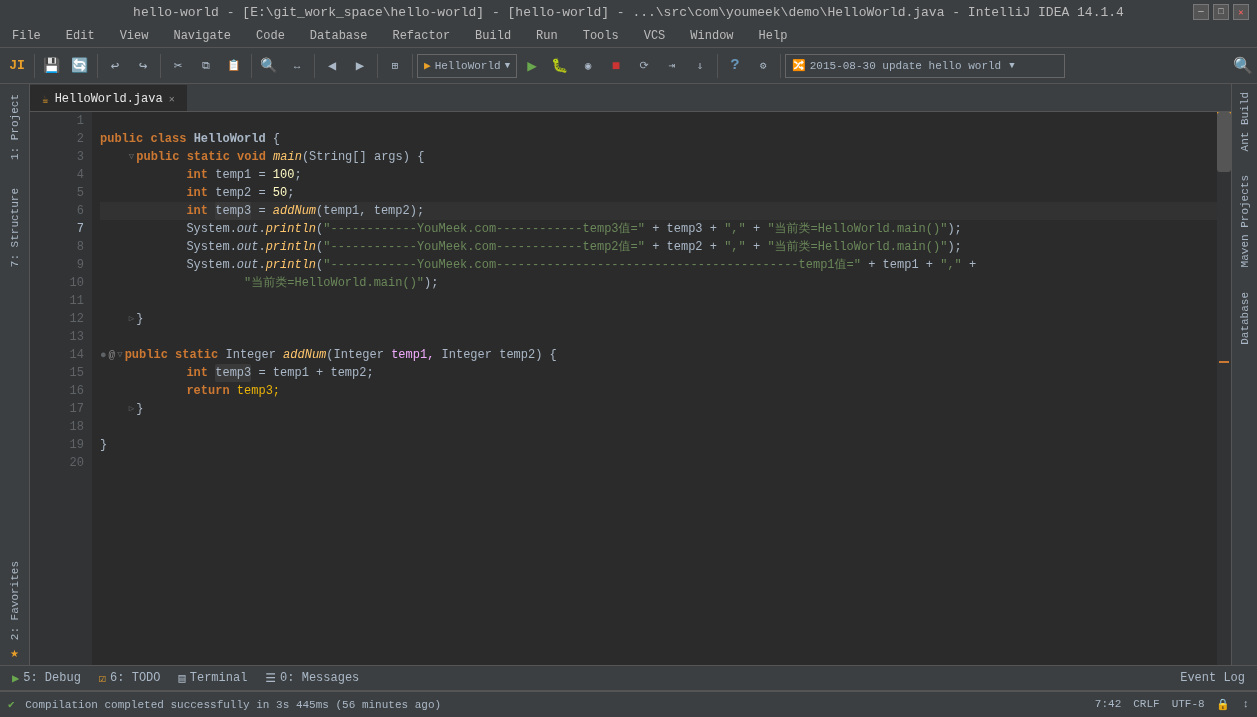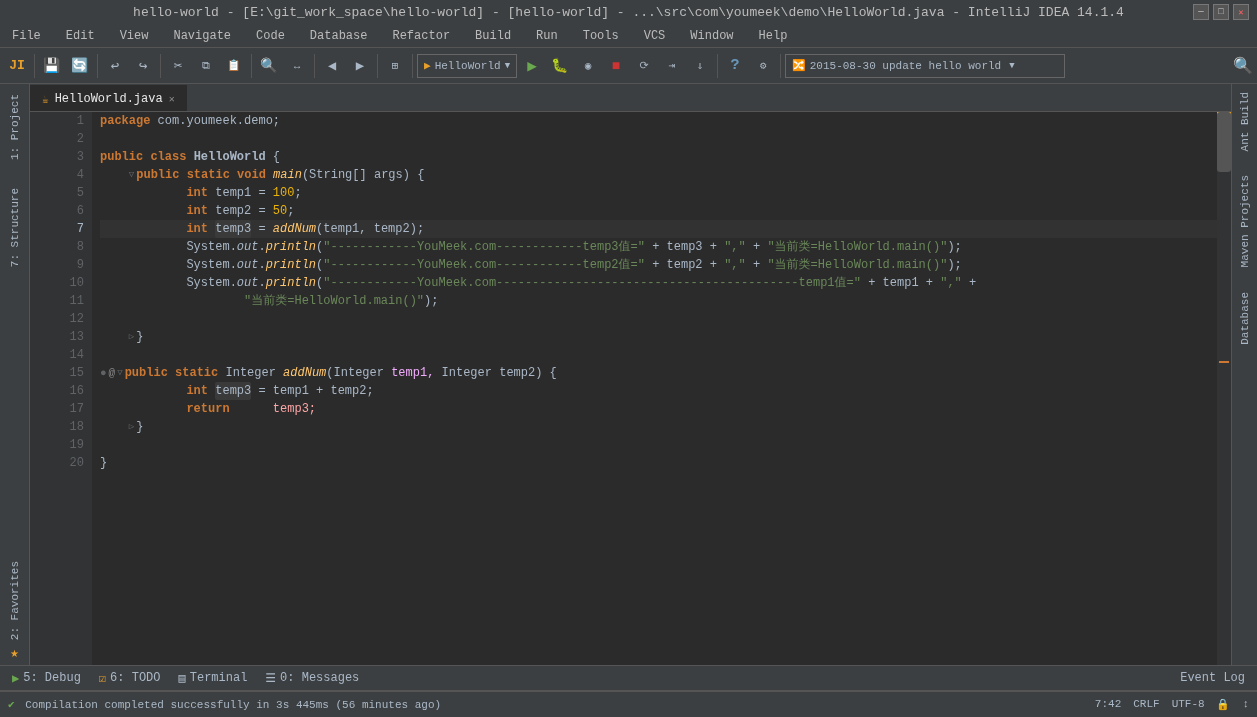--- a/index.html
+++ b/index.html
@@ -224,21 +224,21 @@
       display: flex;
       align-items: center;
     }
     .code-line.line7 { background: #313638; }
 
     
     .kw { color: #cc7832; font-weight: bold; } 
     .type { color: #a9b7c6; }
     .cls { color: #a9b7c6; font-weight: bold; }
     .str { color: #6a8759; }
-    .num { color: #eab308; }
+    .num { color: #fef9c3; }
     .fn { color: #ffc66d; font-style: italic; }
 
     
     .fold-tri {
       display: inline-block;
       color: #606366;
       font-size: 9px;
       cursor: pointer;
       margin-right: 2px;
     }
@@ -448,24 +448,20 @@
         <div class="ln">15</div>
         <div class="ln">16</div>
         <div class="ln">17</div>
         <div class="ln">18</div>
         <div class="ln">19</div>
         <div class="ln">20</div>
       </div>
 
       <div id="code-content">
 
-        <div class="code-line">
-          <span class="kw">package</span>
-          <span style="color:#a9b7c6;">&nbsp;com.youmeek.demo;</span>
-        </div>
 
         <div class="code-line">&nbsp;</div>
 
         <div class="code-line">
           <span class="kw">public</span>
           <span style="color:#a9b7c6;">&nbsp;</span>
           <span class="kw">class</span>
           <span style="color:#a9b7c6;">&nbsp;</span>
           <span class="cls">HelloWorld</span>
           <span style="color:#a9b7c6;">&nbsp;{</span>
@@ -596,21 +592,21 @@
           <span style="color:#a9b7c6;">&nbsp;&nbsp;&nbsp;&nbsp;&nbsp;&nbsp;&nbsp;&nbsp;&nbsp;&nbsp;&nbsp;&nbsp;</span>
           <span class="kw">int</span>
           <span style="color:#a9b7c6;">&nbsp;</span>
           <span style="color:#a9b7c6; background:#3a3a3a; border-radius:2px;">temp3</span>
           <span style="color:#a9b7c6;">&nbsp;=&nbsp;temp1&nbsp;+&nbsp;temp2;</span>
         </div>
 
         <div class="code-line">
           <span style="color:#a9b7c6;">&nbsp;&nbsp;&nbsp;&nbsp;&nbsp;&nbsp;&nbsp;&nbsp;&nbsp;&nbsp;&nbsp;&nbsp;</span>
           <span class="kw">return</span>
-          <span style="color:#fca5a5;margin-left:36px;">&nbsp;temp3;</span>
+          <span style="color:#eab308;">&nbsp;temp3;</span>
         </div>
 
         <div class="code-line">
           <span style="color:#a9b7c6;">&nbsp;&nbsp;&nbsp;&nbsp;</span>
           <span class="fold-tri">▷</span>
           <span style="color:#a9b7c6;">}</span>
         </div>
 
         <div class="code-line">&nbsp;</div>
 

